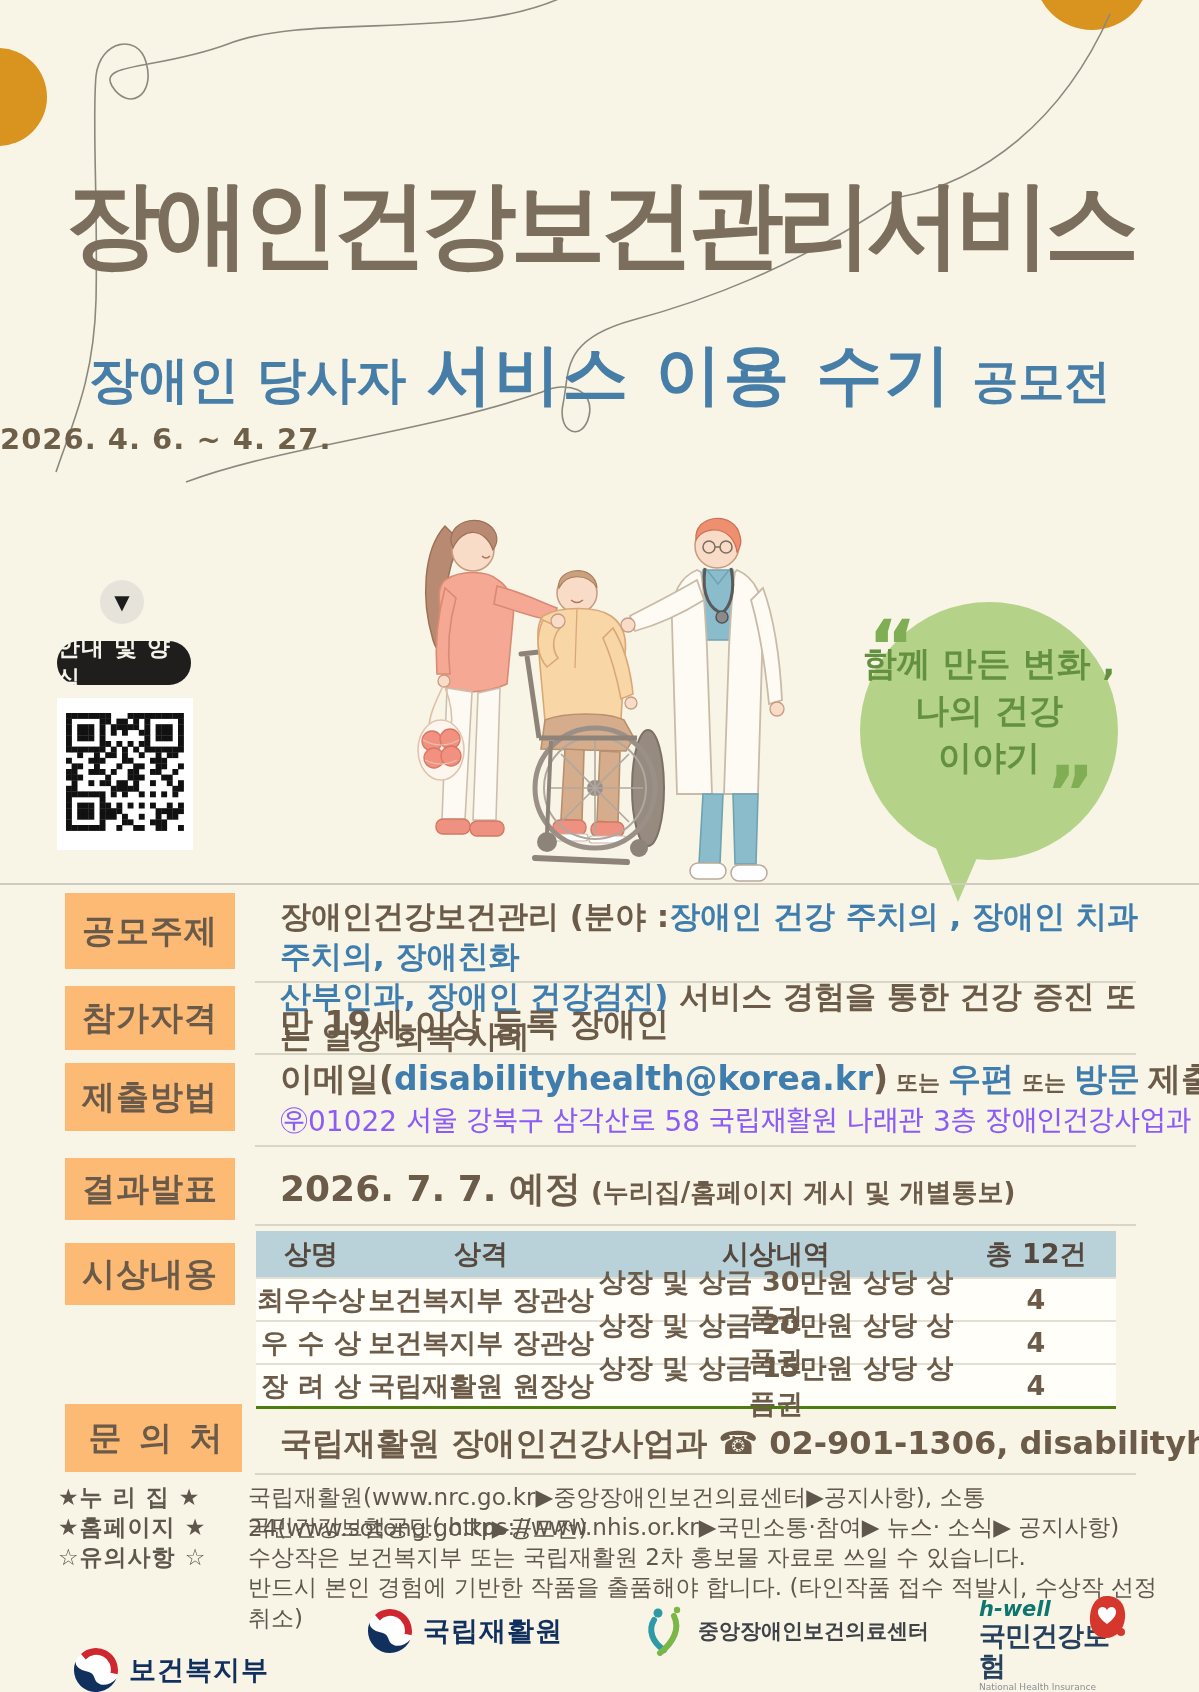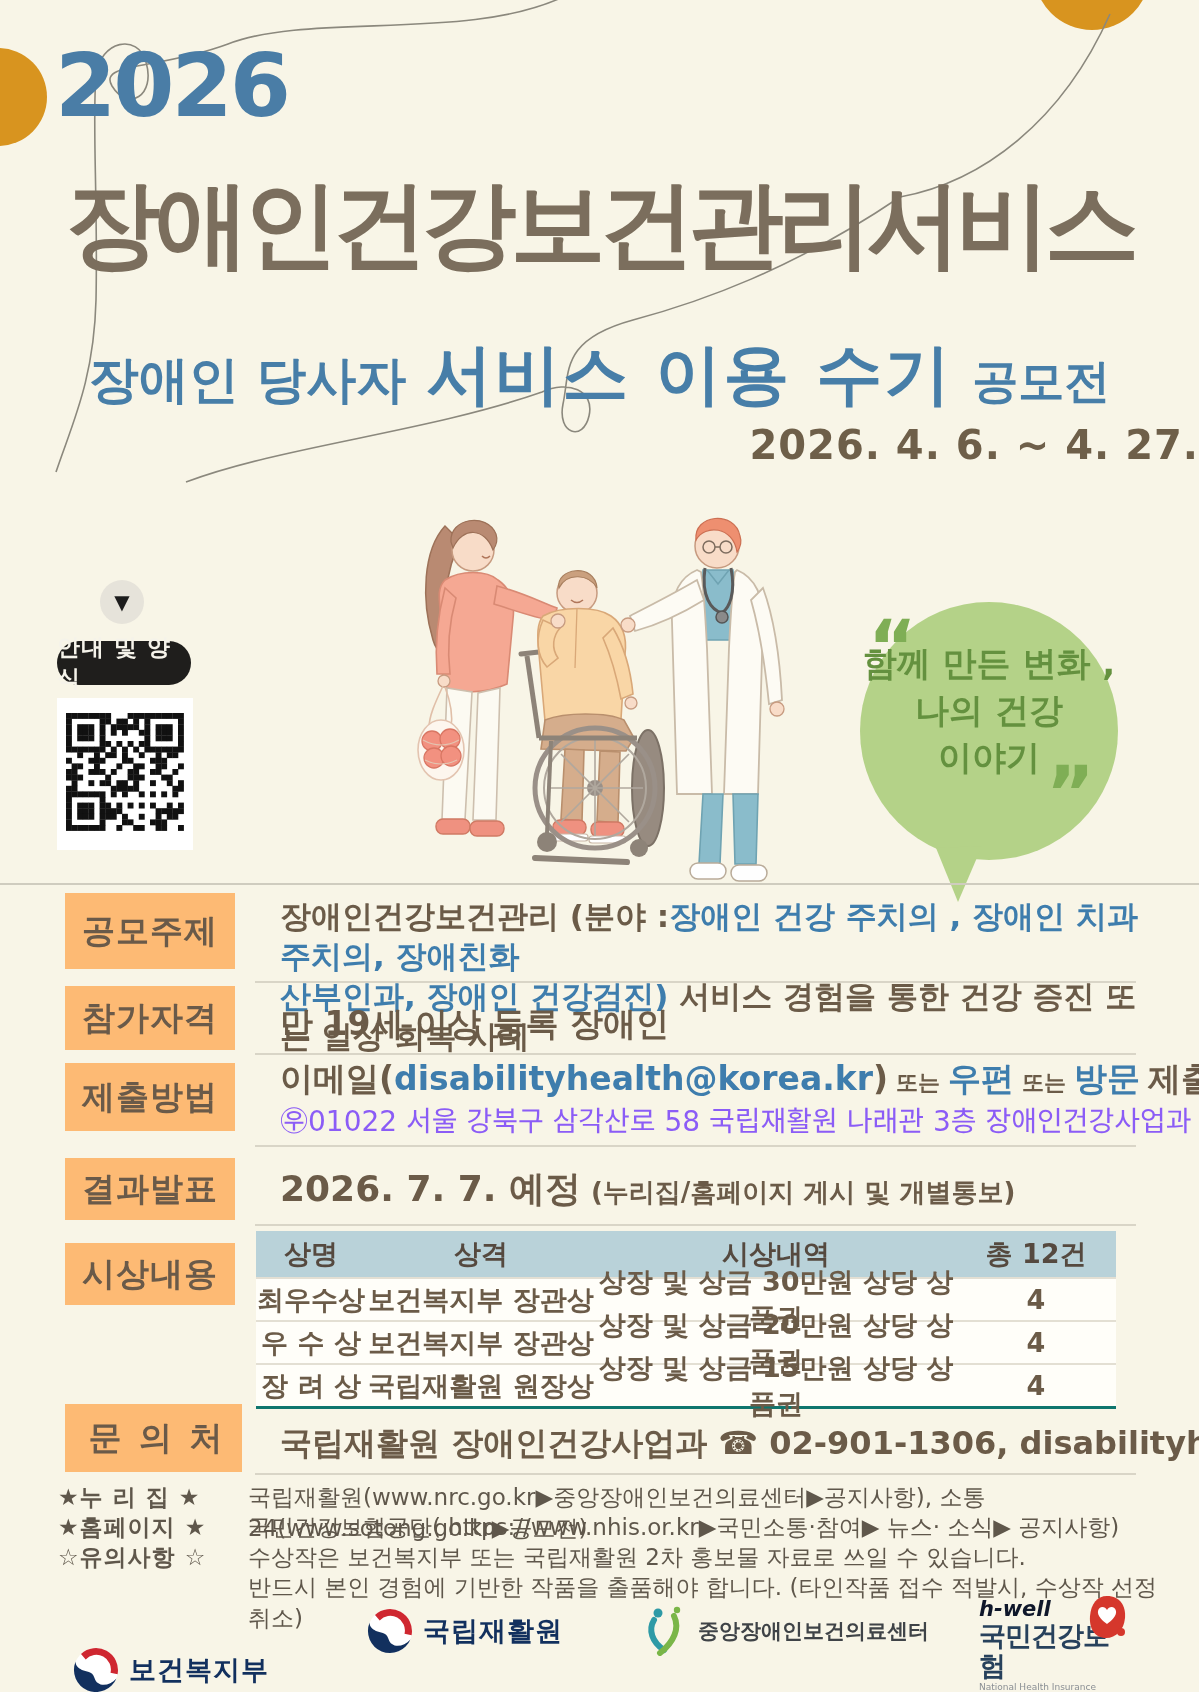--- a/index.html
+++ b/index.html
@@ -5,21 +5,21 @@
   html,body{margin:0;padding:0;background:#e9e6d8;font-family:"DejaVu Sans",sans-serif;}
   #poster{position:relative;width:1199px;height:1692px;background:#f8f5e7;overflow:hidden;margin:0 auto;}
   .abs{position:absolute;}
   
   .year{left:55px;top:40px;font-size:88px;font-weight:bold;color:#4a7da6;letter-spacing:-3px;line-height:1.05;}
   .main-title{left:0;top:170px;width:100%;text-align:center;font-size:95px;font-weight:bold;color:#7b6e5d;letter-spacing:-6px;line-height:1.15;white-space:nowrap;}
   .subtitle{left:0;top:330px;width:100%;display:flex;justify-content:center;align-items:baseline;gap:20px;color:#477ea8;}
   .sub-pre{font-size:50px;font-weight:bold;}
   .sub-main{font-size:66px;font-weight:bold;letter-spacing:2px;}
   .sub-suf{font-size:46px;font-weight:bold;}
-  .date-line{left:0;top:422px;width:100%;text-align:right;font-size:40px;font-weight:bold;color:#6e5f49;letter-spacing:1px;}
+  .date-line{left:0;top:422px;width:100%;text-align:left;font-size:29px;font-weight:bold;color:#6e5f49;letter-spacing:1px;}
   
   .arrow-circle{left:100px;top:580px;width:44px;height:44px;border-radius:50%;background:#e6e3da;display:flex;align-items:center;justify-content:center;font-size:20px;color:#1c1c1c;}
   .qr-pill{left:57px;top:641px;width:134px;height:44px;border-radius:22px;background:#1f1e1c;color:#f5f3ea;font-size:23px;font-weight:bold;display:flex;align-items:center;justify-content:center;letter-spacing:1px;}
   .qr-box{left:57px;top:698px;width:136px;height:152px;background:#ffffff;display:flex;align-items:center;justify-content:center;}
   
   .bubble{left:860px;top:602px;width:258px;height:258px;border-radius:50%;background:#b4d288;}
   .bubble-text{left:860px;top:640px;width:258px;text-align:center;font-size:34px;font-weight:bold;color:#64913f;line-height:1.38;}
   .quote{font-size:74px;font-weight:bold;color:#7fae55;line-height:1;}
   
   .section-divider{left:0;top:883px;width:1199px;height:2px;background:#cfccbf;}
@@ -29,56 +29,55 @@
   .blue{color:#3e7dad;}
   .theme-text{left:280px;top:896px;width:870px;font-size:31px;font-weight:bold;line-height:40px;}
   .elig-text{left:280px;top:1002px;font-size:33px;font-weight:bold;}
   .submit-line1{left:280px;top:1057px;font-size:33px;font-weight:bold;display:flex;align-items:baseline;gap:8px;white-space:nowrap;}
   .conj{font-size:22px;font-weight:600;color:#6b5b48;}
   .submit-line2{left:280px;top:1104px;font-size:28px;font-weight:500;color:#8b5cf6;}
   .result-line{left:280px;top:1165px;display:flex;align-items:baseline;gap:10px;white-space:nowrap;}
   .result-main{font-size:36px;font-weight:bold;color:#6b5b48;}
   .result-note{font-size:26px;font-weight:600;color:#6b5b48;}
   
-  .award-table{left:256px;top:1231px;width:860px;background:#fffef9;border-bottom:3px solid #0f766e;}
+  .award-table{left:256px;top:1231px;width:860px;background:#fffef9;border-bottom:3px solid #4d7c0f;}
   .award-header{display:flex;background:#b9d2d9;height:46px;align-items:center;font-size:27px;font-weight:bold;color:#55493f;}
   .award-row{display:flex;height:41px;align-items:center;font-size:27px;font-weight:bold;color:#6b5b48;border-top:2px solid #e3dfd3;}
   .award-row:first-of-type{border-top:none;}
   .c1{width:110px;text-align:center;}
   .c2{width:230px;text-align:center;}
   .c3{width:360px;text-align:center;}
   .c4{width:160px;text-align:center;}
   .contact-line{left:280px;top:1422px;font-size:32px;font-weight:bold;color:#6b5b48;white-space:nowrap;}
   
   .note-line{left:58px;width:1110px;display:flex;gap:4px;font-size:23px;color:#5f574b;}
   .note-label{width:186px;font-weight:600;letter-spacing:1px;flex-shrink:0;}
   .note-text{font-weight:500;}
   
   .logo-item{display:flex;align-items:center;gap:10px;}
   .gov-name{font-size:27px;font-weight:bold;color:#12305e;letter-spacing:1px;}
   .center-name{font-size:21px;font-weight:bold;color:#3f4347;}
   .nhis-block{left:979px;top:1598px;width:150px;line-height:1.1;}
-  .nhis-hwell{color:#0f172a;font-size:21px;font-weight:bold;font-style:italic;}
+  .nhis-hwell{color:#0f766e;font-size:21px;font-weight:bold;font-style:italic;}
   .nhis-title{color:#27415c;font-size:27px;font-weight:bold;letter-spacing:-1px;}
   .nhis-sub{color:#8a8f94;font-size:9px;margin-top:3px;}
   .nhis-mark{left:1086px;top:1592px;}
 </style>
 </head>
 <body>
 
 <div id="poster">
 
   <svg class="abs" style="left:0;top:0;" width="1199" height="900" viewBox="0 0 1199 900" fill="none">
     <circle cx="-2" cy="97" r="49" fill="#d8941f"></circle>
     <circle cx="1092" cy="-28" r="58" fill="#d8941f"></circle>
     <path d="M 565,-4 C 470,42 310,12 228,44 C 158,70 98,62 112,86 C 128,112 156,96 146,62 C 138,33 100,40 96,76 C 92,120 98,200 96,300 C 94,380 72,424 56,472" stroke="#8b887d" stroke-width="1.6"></path>
     <path d="M 1110,14 C 1062,122 982,182 900,197 C 792,270 700,302 633,320 C 560,340 570,372 563,404 C 557,434 583,442 589,416 C 595,390 568,380 542,392 C 428,432 282,446 186,482" stroke="#8b887d" stroke-width="1.6"></path>
   </svg>
 
-  <div class="abs year">2026</div>
   <div class="abs main-title">장애인건강보건관리서비스</div>
   <div class="abs subtitle">
     <span class="sub-pre">장애인 당사자</span>
     <span class="sub-main">서비스 이용 수기</span>
     <span class="sub-suf">공모전</span>
   </div>
   <div class="abs date-line">2026. 4. 6.  ~  4. 27.</div>
 
   <div class="abs arrow-circle">
       <span>▼</span>

